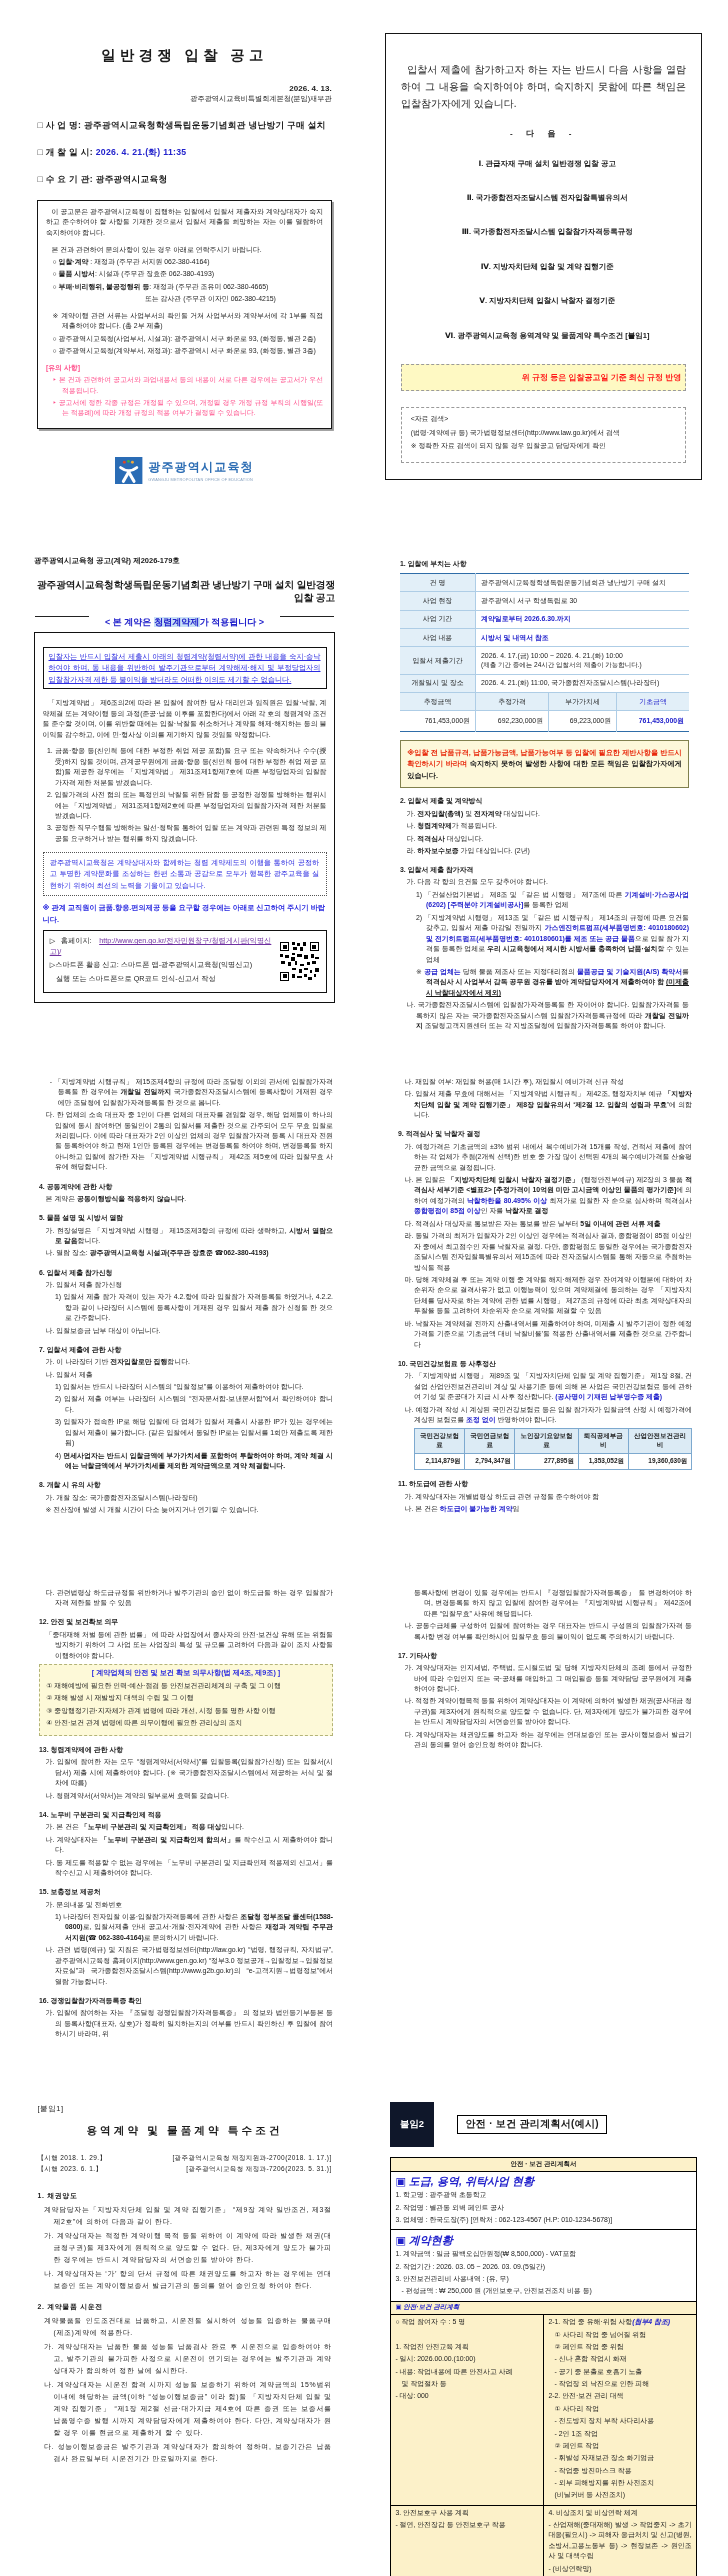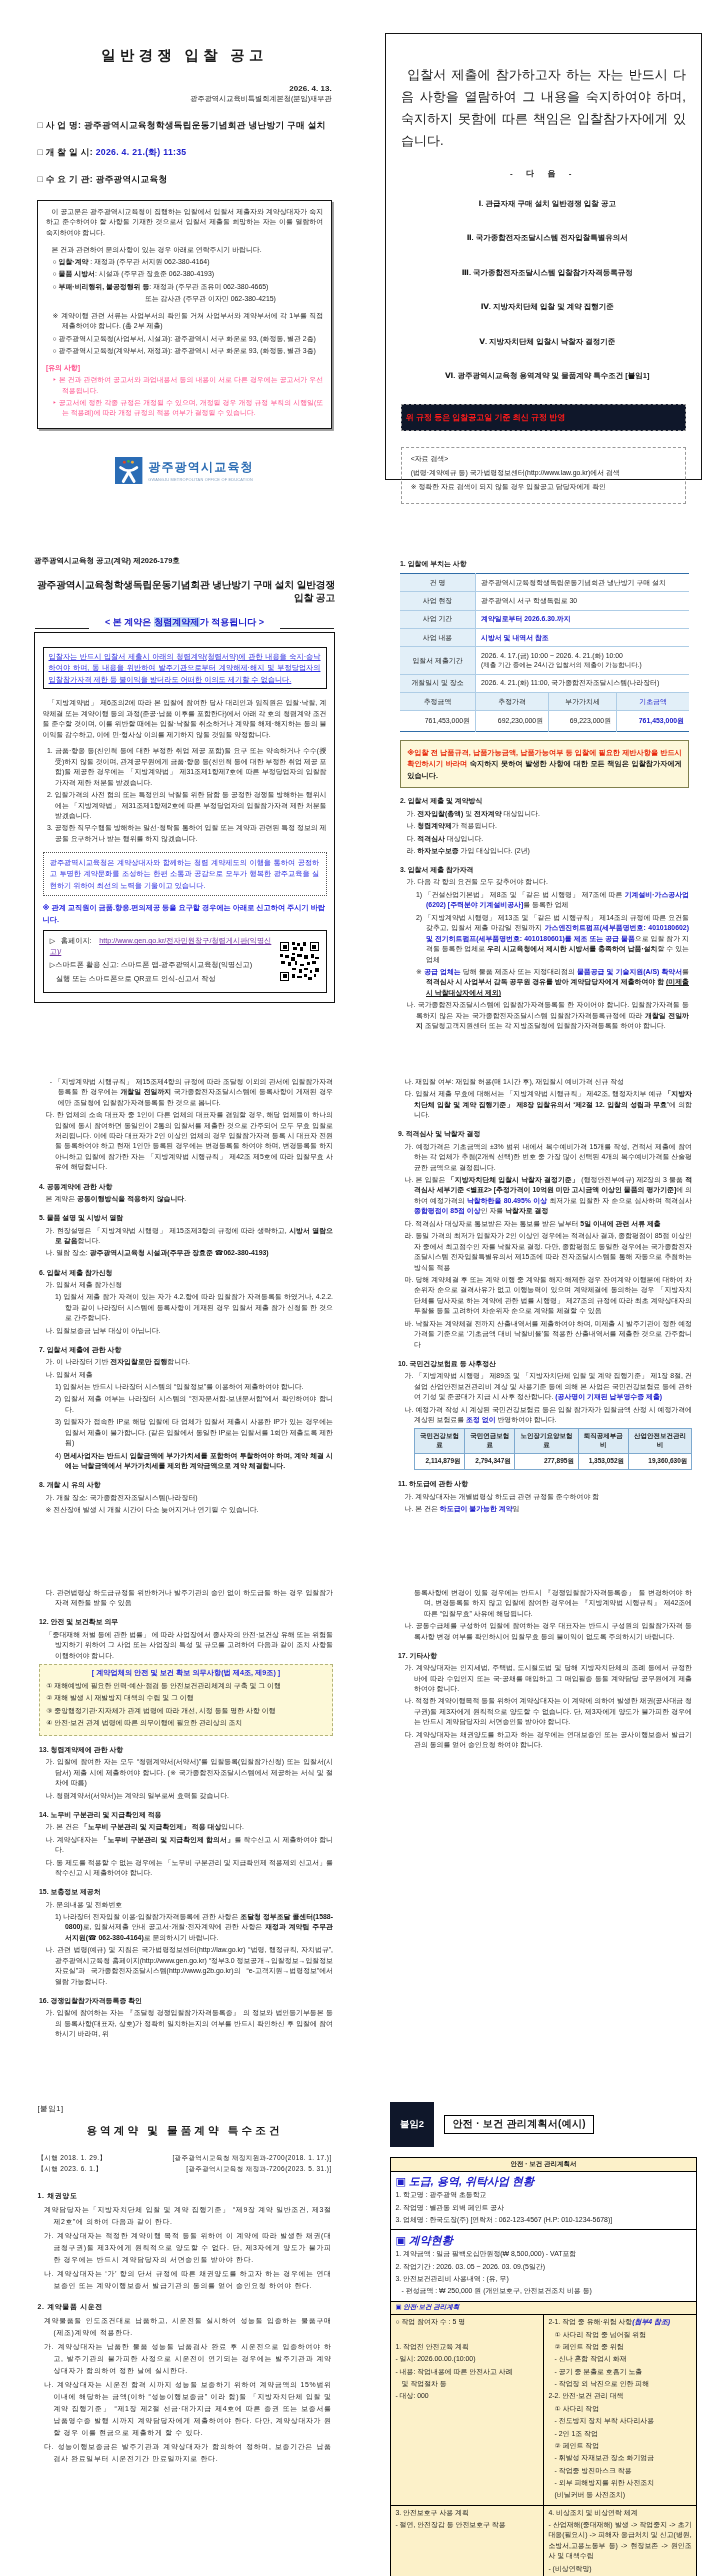--- a/index.html
+++ b/index.html
@@ -43,32 +43,32 @@
   .date-blk .d1{font-size:8px;font-weight:700}
   .date-blk .d2{font-size:7.2px;margin-top:1.2px}
   .notice-box{border:1.2px solid #151515;box-shadow:1.9px 1.9px 0 #9a9a9a;padding:6.2px 7.5px 7.5px;margin-top:2.5px}
   .logo-row{display:flex;justify-content:center;align-items:center;gap:5.6px;margin-top:27.4px}
   .logo-sq{width:27.4px;height:27.4px;flex:0 0 27.4px}
   .logo-name{color:#2b6cb3;font-weight:700;font-size:12px;letter-spacing:1.2px}
   .logo-cap{color:#8aa3c0;font-size:3.9px;letter-spacing:0.2px;margin-top:1.2px}
 
   
   .big-box{border:1.2px solid #151515;padding:17.5px 15px 0;height:447px;box-sizing:border-box}
-  .intro{font-size:13px;line-height:1.7;text-align:justify;text-indent:6.2px}
+  .intro{font-size:10px;line-height:1.7;text-align:justify;text-indent:6.2px}
   .daum{text-align:center;font-weight:700;font-size:8px;letter-spacing:5.6px;margin:16px 0 18.7px}
   .toc{font-weight:700;font-size:7.5px;margin:0 0 23px;padding-left:7.5px;text-align:center}
-  .dash-red{border:0.6px dashed #9a9a9a;background:#0f172a;text-align:left;color:#ff1a1a;
+  .dash-red{border:0.6px dashed #9a9a9a;background:#fef9c3;text-align:right;color:#ff1a1a;
             font-weight:800;font-size:8px;padding:6.9px 3.7px;margin:3.7px 0 16px}
   .dash-box{border:0.6px dashed #9a9a9a;padding:6.2px 8.7px 7.5px;font-size:6.9px}
   .dash-box .ln{margin-bottom:3.1px}
 
   
   .gonggo-no{font-size:7.5px;font-weight:700}
   .p3-title{font-size:9.7px;font-weight:800;text-align:right;margin:12.5px 0 11.2px;letter-spacing:-0.1px}
-  .chrome{display:flex;align-items:flex-end;gap:16px;margin:0 1.2px 3.7px}
+  .chrome{display:flex;align-items:flex-start;gap:16px;margin:0 1.2px 3.7px}
   .chrome .bar{flex:1;border-top:1.2px solid #222}
   .chrome .txt{color:#2222cc;font-weight:800;font-size:9px;white-space:nowrap}
   .hl{background:#c9e0f6;padding:0 0.6px}
   .clean-box{border:1.2px solid #111;padding:6.2px 7.5px 8.7px}
   .pledge-box{border:0.9px solid #111;padding:3.1px 5px;color:#2a2ae0;text-decoration:underline;
               font-size:7.2px;line-height:1.6;text-align:justify;margin-bottom:8.7px}
   .dotted-box{border:0.9px dotted #555;padding:3.7px 6.2px;color:#2a2ae0;font-size:7.2px;
               line-height:1.6;text-align:justify;margin:7.5px 0 6.2px}
   .note-blue{color:#2a2ae0;font-weight:700;font-size:7.2px;line-height:1.6;margin:2.5px 0 5px}
   .report-box{border:1.2px solid #111;display:flex;align-items:center;gap:9px;padding:5px 6.2px}
@@ -100,21 +100,21 @@
   .duty-box .ttl{color:#2a2ae0;font-weight:800;text-align:center;font-size:7.2px;margin-bottom:2.5px}
 
   
   .att-label{font-size:7.5px;letter-spacing:0.6px}
   .p9-title{font-size:10.6px;font-weight:800;text-align:center;letter-spacing:3.1px;margin:10px 0 16px}
   .meta{display:flex;justify-content:space-between;font-size:6.5px;letter-spacing:0.4px;margin-bottom:2.5px}
 
   
   .tag-black{background:#0f172a;color:#fff;font-weight:800;font-size:9.4px;padding:16px 10px;display:inline-block}
   .head-box{border:1.2px solid #000;font-size:10px;font-weight:800;padding:1.2px 7.5px 1.9px;display:inline-block;
-            margin-left:10px;letter-spacing:0.3px}
+            margin-left:23px;letter-spacing:0.3px}
   table.safety{width:100%;border-collapse:collapse;border:1.2px solid #000;margin-top:10px}
   table.safety td{border:0.6px solid #000;font-size:6.5px;padding:1.9px 4.4px;vertical-align:top}
   td.st-title{font-size:10.6px;font-weight:800;text-align:center;background:#fcf1c9;padding:2.5px}
   .sec-h{color:#2222cc;font-weight:800;font-style:italic;font-size:11px;margin:0.6px 0 1.2px}
   .sec-h.sm{font-size:6.5px}
   td.cream{background:#fcf1c9}
   td.half{width:50%}
   td.pledge-row{background:#fcf1c9;padding:3.7px 5px 5px}
   .pl-main{font-size:8px;font-weight:800;line-height:1.5;text-indent:8.7px;text-align:justify}
 </style>

